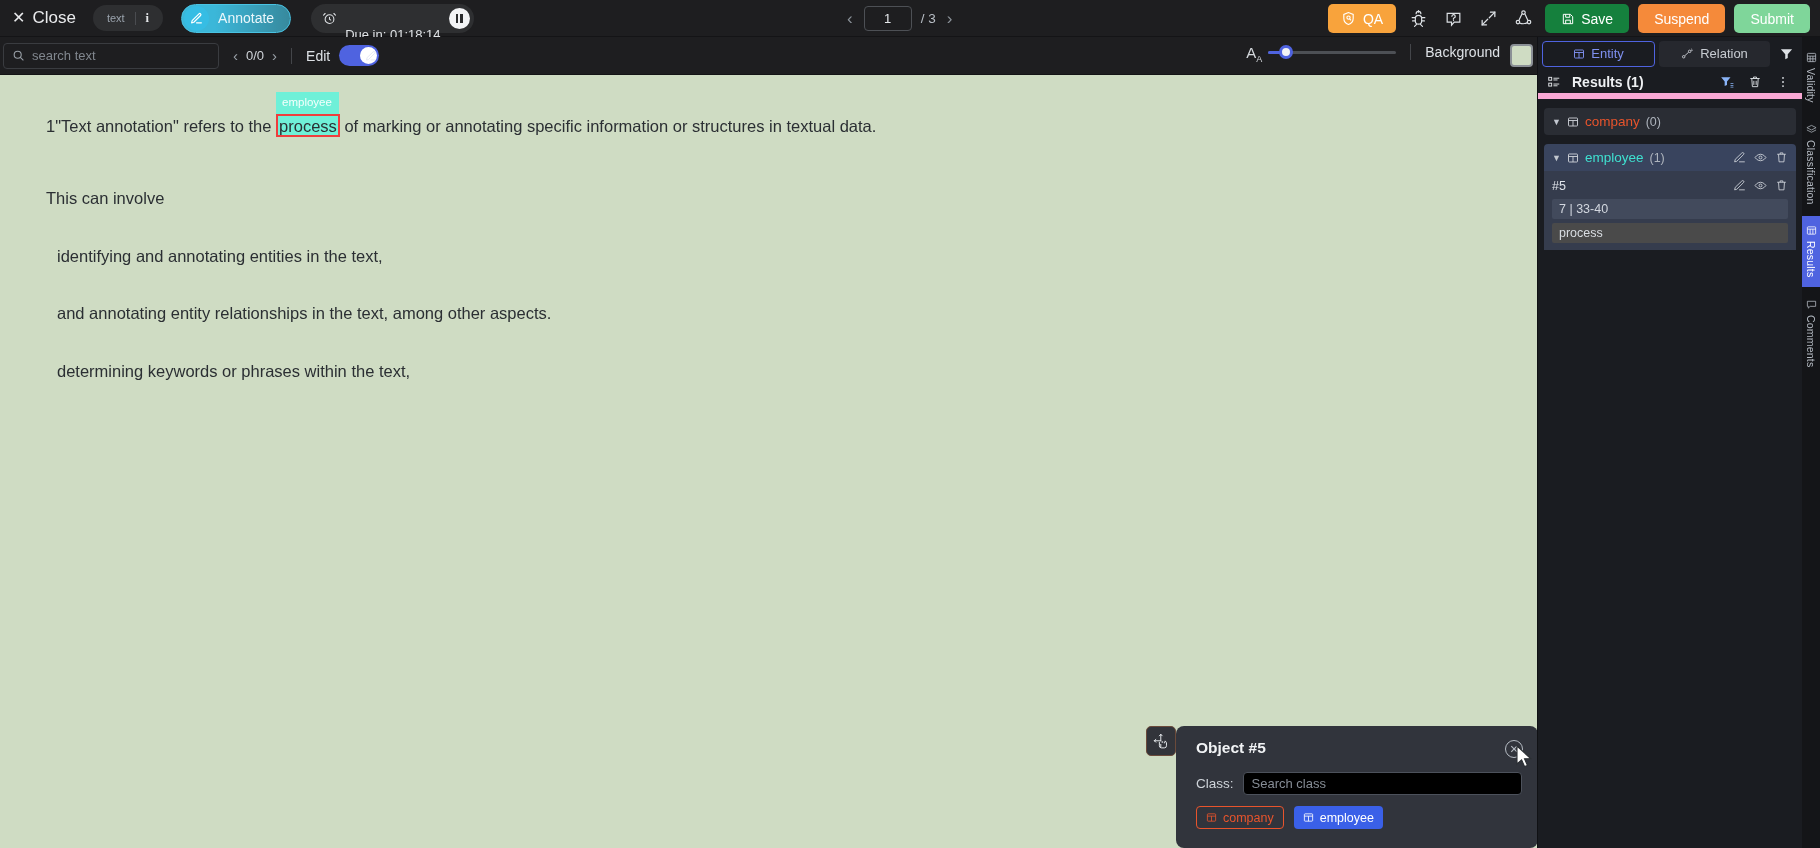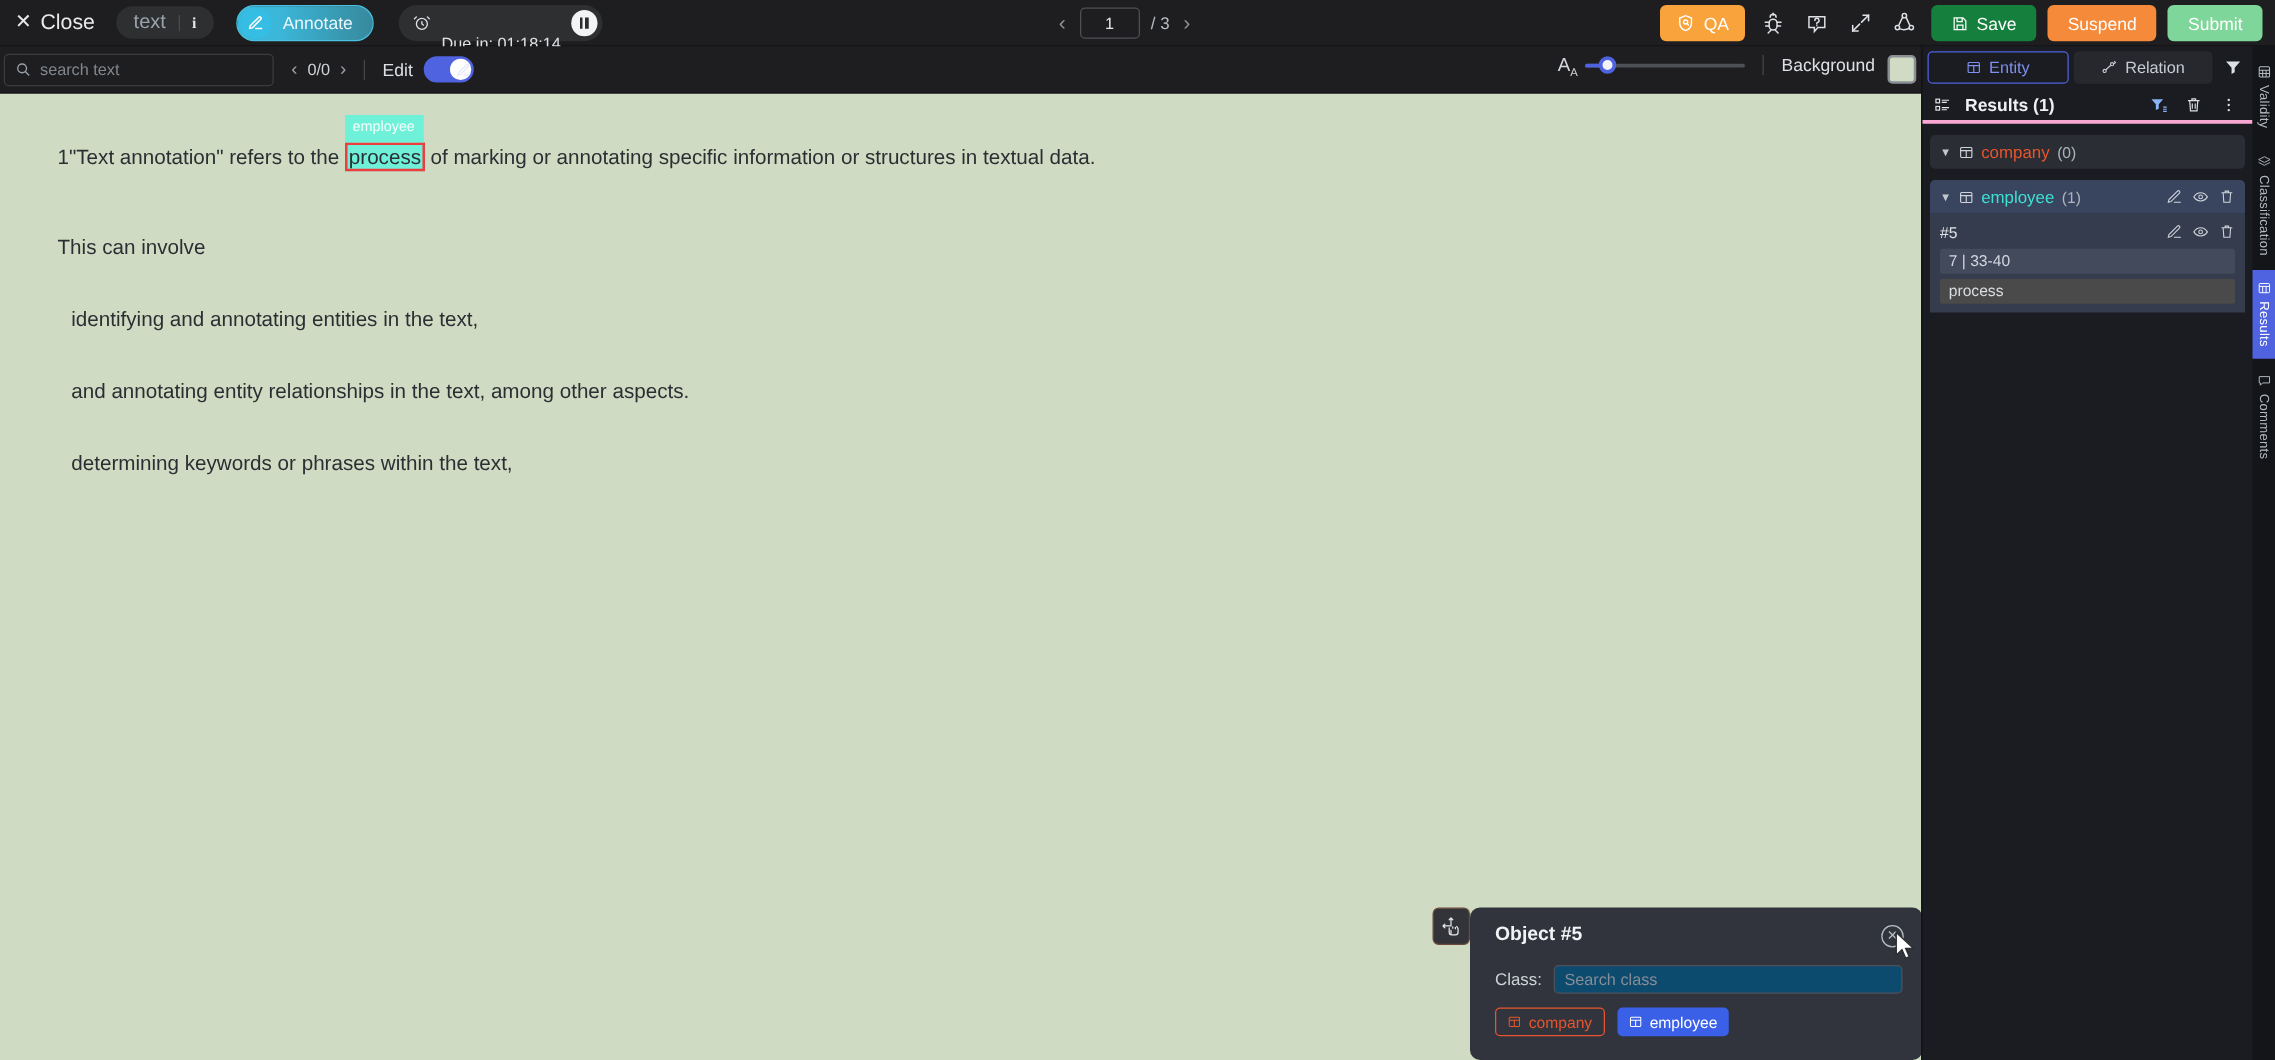--- a/index.html
+++ b/index.html
@@ -20,21 +20,21 @@
   .close-btn {
     display: flex; align-items: center; gap: 7px;
     margin-left: 12px; color: #e9eaec; font-size: 17px; cursor: pointer;
   }
   .close-x { font-size: 16px; line-height: 1; color: #e9eaec; font-weight: 400; }
 
   .chip-text {
     margin-left: 17px; height: 26px; background: #2e2f31; border-radius: 13px;
     display: flex; align-items: center; padding: 0 14px; gap: 10px;
   }
-  .chip-text .lbl { color: #9aa3ad; font-size: 16px; }
+  .chip-text .lbl { color: #9aa3ad; font-size: 11px; }
   .chip-text .sep { width: 1px; height: 13px; background: #4a4c50; }
   .chip-text .info { color: #e3e5e7; font-size: 12.5px; font-weight: 700; font-family: "Liberation Serif", serif; }
 
   .annotate-chip {
     margin-left: 18px; height: 29px; border-radius: 15px;
     background: linear-gradient(90deg,#3bb7d9 0%,#3bb7d9 30%,#37899d 100%);
     display: flex; align-items: center; padding: 2px 16px 2px 2px; gap: 9px;
     border: 1px solid #49c2e2; cursor: pointer;
   }
   .annotate-chip .pencil {
@@ -150,21 +150,21 @@
   .popup-title { color: #f1f3f5; font-size: 15.5px; font-weight: 700; }
   .popup-close {
     position: absolute; right: 15px; top: 14px; width: 18px; height: 18px;
     border-radius: 50%; border: 1.5px solid #b6bcc4; color: #b6bcc4;
     display: flex; align-items: center; justify-content: center; font-size: 11px;
     cursor: pointer; line-height: 1;
   }
   .popup-row { display: flex; align-items: center; margin-top: 15px; gap: 9px; }
   .popup-row .lbl { color: #cfd4da; font-size: 13.5px; }
   .class-input {
-    flex: 1; height: 23px; background: #0c4a6e; border: 1px solid #4c515b;
+    flex: 1; height: 23px; background: #000000; border: 1px solid #4c515b;
     border-radius: 4px; padding: 0 8px; color: #d4d8de; font-size: 13px;
     outline: none; font-family: "Liberation Sans", sans-serif;
   }
   .class-input::placeholder { color: #868d96; }
   .chips-row { display: flex; gap: 10px; margin-top: 11px; }
   .cls-chip {
     height: 23px; border-radius: 4px; display: flex; align-items: center;
     gap: 6px; padding: 0 9px; font-size: 12.5px; cursor: pointer;
   }
   .cls-chip.company { border: 1.5px solid #e8542c; color: #e8542c; background: transparent; }
@@ -181,21 +181,21 @@
   .rtab {
     flex: 1; height: 26px; border-radius: 4px; display: flex; align-items: center;
     justify-content: center; gap: 6px; font-size: 13px; cursor: pointer;
     background: #26282e; color: #c8ccd2;
   }
   .rtab.active { border: 1.5px solid #4f63e0; color: #7f90f0; background: #1a1c21; }
   .filter-ico { width: 24px; display: flex; align-items: center; justify-content: center; cursor: pointer; }
 
   .results-head {
     height: 28px; display: flex; align-items: center; padding: 0 9px 0 9px; gap: 8px;
-    border-bottom: 3px solid #f9a8d4; margin-top: 4px;
+    border-bottom: 6px solid #f9a8d4; margin-top: 4px;
   }
   .results-head .title { color: #eef0f3; font-size: 14px; font-weight: 700; margin-left: 3px; }
   .results-head .spacer { flex: 1; }
   .rh-ico { width: 20px; display: flex; align-items: center; justify-content: center; cursor: pointer; }
 
   .rgroup { margin: 9px 6px 0 6px; }
   .rgroup-hdr {
     height: 27px; display: flex; align-items: center; gap: 6px; padding: 0 8px;
     background: #2a2d34; border-radius: 4px; cursor: pointer;
   }

